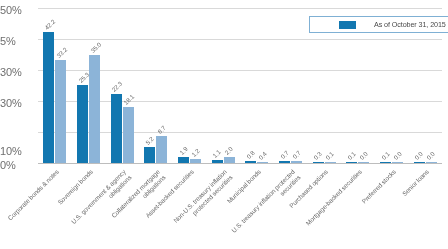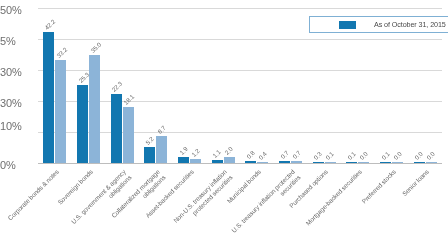--- a/index.html
+++ b/index.html
@@ -266,21 +266,21 @@
           </div>
         </div>
       </div>
   </div>
 
   <div id="yticks">
       <div class="ytick" style="top: 4px;">50%</div>
       <div class="ytick" style="top: 35px;">5%</div>
       <div class="ytick" style="top: 66px; margin-left: 27px;">30%</div>
       <div class="ytick" style="top: 97px;">30%</div>
-      <div class="ytick" style="top: 120px;">10%</div>
+      <div class="ytick" style="top: 145px;">10%</div>
       <div class="ytick" style="top: 159px;">0%</div>
     </div>
 
   <div class="cats" id="cats">
       <div class="cat">
         <div class="cat-text">Corporate bonds &amp; notes</div>
       </div>
       <div class="cat">
         <div class="cat-text">Sovereign bonds</div>
       </div>

